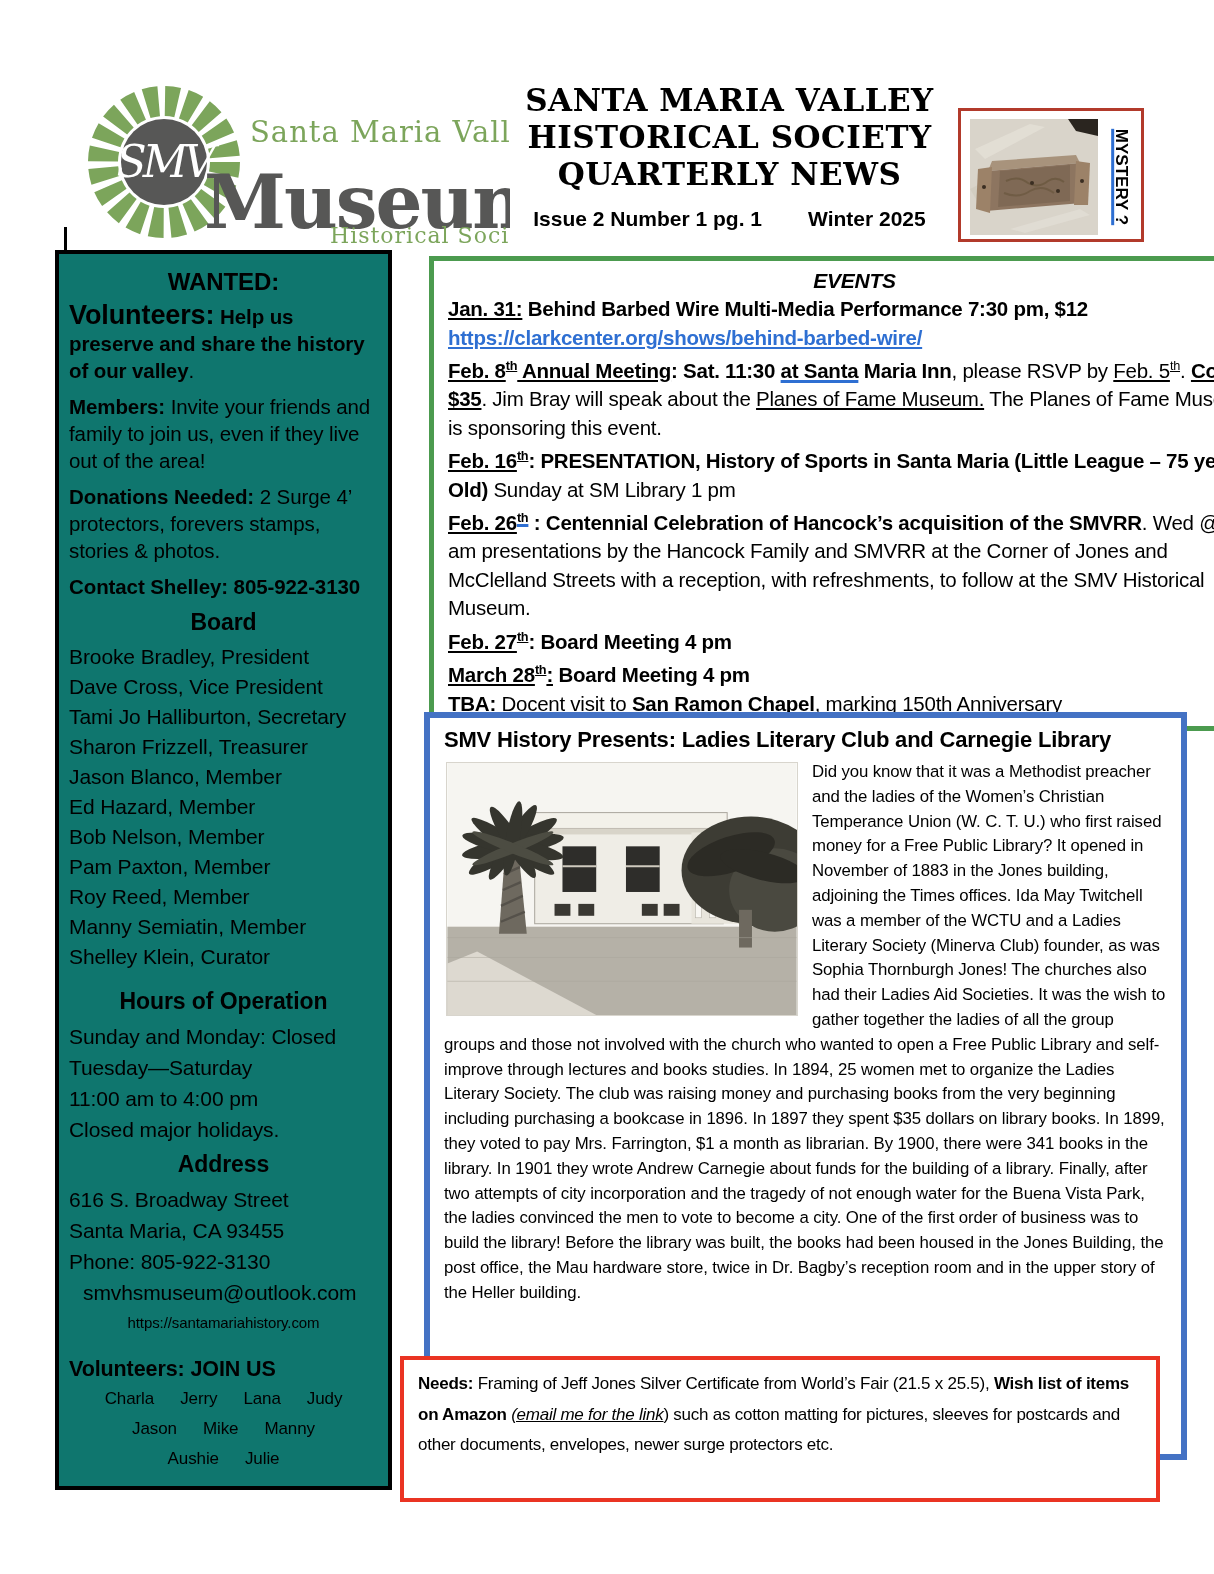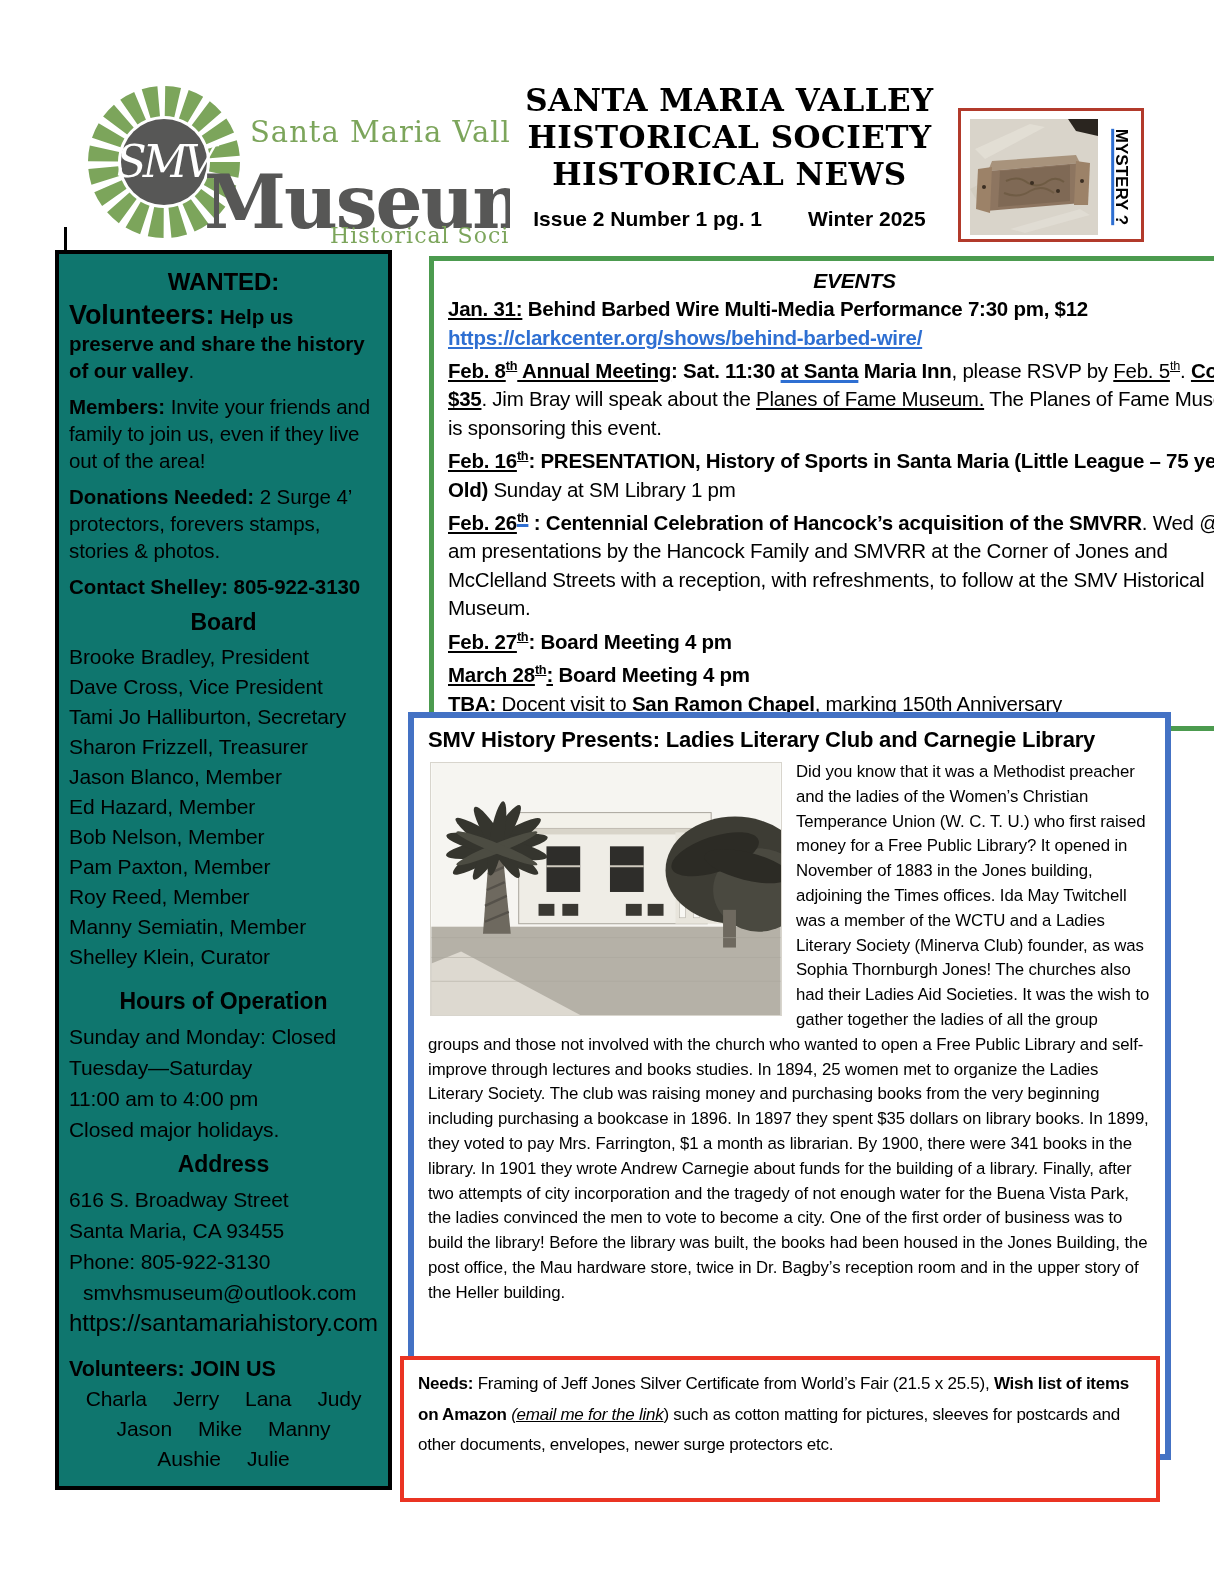--- a/index.html
+++ b/index.html
@@ -28,32 +28,32 @@
     text-decoration:underline;text-decoration-color:var(--link);text-decoration-thickness:3px;}
   .tick{position:absolute;left:64px;top:227px;width:3px;height:23px;background:#000;}
 
   
   .sidebar{position:absolute;left:55px;top:250px;width:337px;min-height:1224px;border:4px solid #000;
     background:#0f766e;padding:10px 10px 12px 10px;font-size:20.5px;letter-spacing:-0.1px;}
   .sb-h{font-weight:bold;text-align:center;font-size:23px;margin:4px 0 6px 0;}
   .sb-p{line-height:27px;margin-bottom:9px;font-size:20.5px;}
   .board-member{line-height:30px;font-size:21px;}
   .sb-line{line-height:31px;font-size:21px;}
-  .sb-line-c{line-height:30px;font-size:24px;text-align:center;}
+  .sb-line-c{line-height:30px;font-size:15px;text-align:center;}
   .join-label{font-weight:bold;font-size:21.5px;line-height:30px;margin-top:16px;}
-  .names-row{display:flex;justify-content:center;gap:26px;line-height:30px;font-size:21px;}
+  .names-row{display:flex;justify-content:center;gap:26px;line-height:30px;font-size:17px;}
 
   
   .events-box{position:absolute;left:404px;top:256px;width:851px;min-height:447px;border:5px solid var(--green-border);
     background:#fff;padding:6px 14px 8px 14px;font-size:20.5px;letter-spacing:-0.25px;margin-left:25px;}
   .events-heading{text-align:center;font-weight:bold;font-style:italic;font-size:21px;line-height:28px;}
   .evline{line-height:28.5px;}
 
   
-  .article-box{position:absolute;left:408px;top:712px;width:763px;height:748px;border:6px solid var(--blue-border);
+  .article-box{position:absolute;left:424px;top:712px;width:763px;height:748px;border:6px solid var(--blue-border);
     background:#fff;padding:7px 14px 6px 14px;overflow:hidden;}
   .article-title{font-weight:bold;font-size:22px;line-height:30px;margin-bottom:5px;letter-spacing:-0.2px;}
   .library-photo{float:left;margin:2px 14px 4px 2px;border:1px solid #d8d5cd;}
   .article-text{font-size:16.8px;line-height:24.8px;letter-spacing:-0.1px;text-align:left;}
 
   
   .needs-box{position:absolute;left:400px;top:1356px;width:760px;height:146px;border:4px solid var(--red-border);
     background:#fff;padding:9px 14px;font-size:17px;line-height:30.5px;letter-spacing:-0.25px;}
 
   
@@ -77,21 +77,21 @@
       <text x="84" y="99" text-anchor="middle" font-family="DejaVu Serif, serif" font-style="italic" font-size="44" letter-spacing="-4" fill="#ffffff">SMV</text>
       <text x="170" y="64" font-family="DejaVu Serif, serif" font-size="29" letter-spacing="1" fill="var(--logo-green)">Santa Maria Valley</text>
       <text x="124" y="150" font-family="DejaVu Serif, serif" font-weight="bold" font-size="74" letter-spacing="-2" fill="var(--logo-gray)">Museum</text>
       <text x="250" y="165" font-family="DejaVu Serif, serif" font-size="22" letter-spacing="1" fill="var(--logo-green)">Historical Society</text>
     </svg>
   </div>
 
   <div class="masthead">
     <div class="masthead-line">SANTA MARIA VALLEY</div>
     <div class="masthead-line">HISTORICAL SOCIETY</div>
-    <div class="masthead-line">HISTORICAL NEWS</div>
+    <div class="masthead-line">QUARTERLY NEWS</div>
     <div class="issue-row">
       <span>Issue 2 Number 1 pg. 1</span>
       <span>Winter 2025</span>
     </div>
   </div>
 
   <div class="mystery-box">
     <svg class="mystery-photo" width="128" height="116" viewBox="0 0 128 116">
       <rect width="128" height="116" fill="#d9d4ca"></rect>
       <path d="M5,30 L60,5 L75,8 L15,40 Z" fill="#e8e4db" opacity="0.6"></path>

